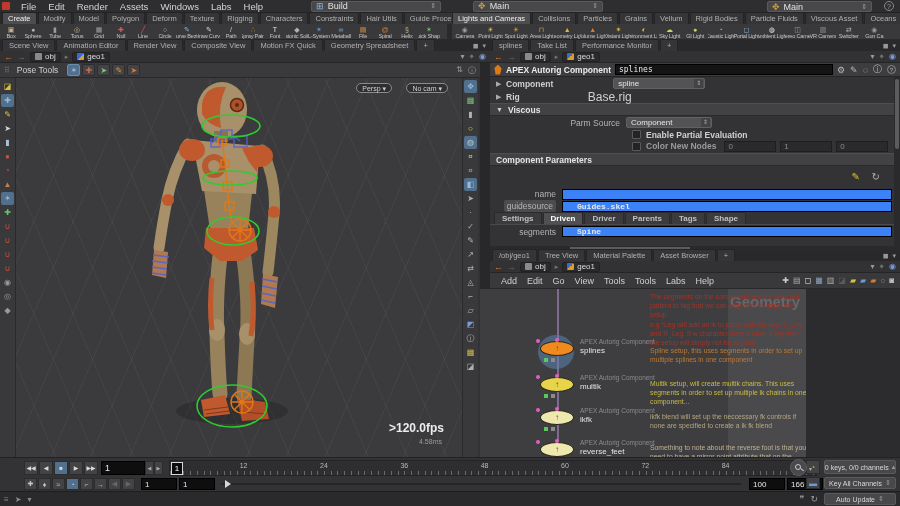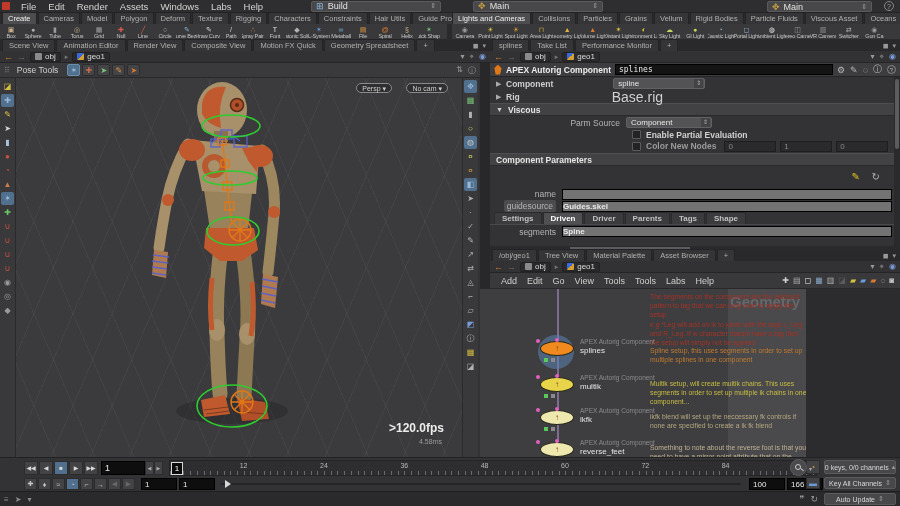--- a/index.html
+++ b/index.html
@@ -84,21 +84,21 @@
   .prow .plabel { color:#cfcfcf; font-size:8.5px; font-weight:bold; }
   .prow .lab { width:66px; text-align:right; color:#b4b4b4; font-size:8.5px; padding-right:6px; }
   .dd { background:#535355; border:1px solid #616163; border-radius:2px; height:11px; display:flex; align-items:center; padding:0 4px; gap:6px; color:#e4e4e4; font-size:8px; }
   .dd .updn { color:#aaa; font-size:6px; background:#434345; margin-right:-3px; padding:0 2px; height:9px; line-height:9px; }
   .secbar { height:13px; background:#424245; border-top:1px solid #4e4e51; border-bottom:1px solid #2a2a2d; display:flex; align-items:center; padding-left:6px; gap:5px; }
   .secbar .tri { color:#ccc; font-size:7px; }
   .secbar .t { font-weight:bold; color:#e4e4e4; font-size:8.5px; }
   .chk { width:9px; height:9px; background:#232325; border:1px solid #5a5a5c; border-radius:1px; margin-right:5px; }
   .chklabel { color:#d0d0d0; font-size:8.5px; font-weight:bold; }
   .numfield { background:#2a2a2c; border:1px solid #1e1e20; height:11px; flex:1; color:#8a8a8a; font-size:8px; padding:0 3px; line-height:10px; margin-right:4px; }
-  .strfield { background:#737373; border:1px solid #000; height:11px; flex:1; color:#e8e8e8; font-family:Liberation Sans, sans-serif; font-size:8px; font-weight:bold; padding:0 0; line-height:10px; margin-right:8px; }
+  .strfield { background:#3b82f6; border:1px solid #000; height:11px; flex:1; color:#e8e8e8; font-family:Liberation Mono, monospace; font-size:8px; font-weight:bold; padding:0 14px; line-height:10px; margin-right:8px; }
   .lab-hl { background:#4c4c4f; border-radius:2px; padding:1px 3px; }
   #ptabs { display:flex; align-items:flex-end; height:13px; padding-left:4px; background:#333336; border-bottom:1px solid #4a4a4d; }
   .ptab2 { padding:1px 7px; font-size:8px; color:#c0c0c0; background:#3b3b3e; border:1px solid #2a2a2d; border-bottom:none; border-radius:2px 2px 0 0; margin-right:1px; font-weight:bold; }
   .ptab2.active { background:#505053; color:#fff; }
   #param-scroll { position:absolute; right:0; top:14px; width:6px; height:170px; background:#2a2a2c; }
   #param-scroll .thumb { position:absolute; top:2px; left:1px; width:4px; height:70px; background:#5c5c5e; border-radius:2px; }
   #param-hscroll { position:absolute; left:0; bottom:0; width:410px; height:4px; background:#2a2a2c; }
   #param-hscroll .thumb { position:absolute; left:80px; top:1px; width:120px; height:2px; background:#5c5c5e; }
 
   
@@ -192,21 +192,21 @@
         <span>Main</span>
         <span class="updn" style="margin-left:auto">⇕</span>
     </span>
     <span class="qhelp">?</span>
   </div>
 
   <div id="shelftabs" class="abs">
     <span class="shelf-half" style="width:452px; padding-left:2px">
 
     <span class="stab active">Create</span>
-        <span class="stab">Cameras</span>
+        <span class="stab">Modify</span>
         <span class="stab">Model</span>
         <span class="stab">Polygon</span>
         <span class="stab">Deform</span>
         <span class="stab">Texture</span>
         <span class="stab">Rigging</span>
         <span class="stab">Characters</span>
         <span class="stab">Constraints</span>
         <span class="stab">Hair Utils</span>
         <span class="stab">Guide Process</span>
       </span>
@@ -750,21 +750,21 @@
       <span class="tri">▶</span>
       <span class="plabel">Component</span>
       <span class="dd" style="margin-left:60px; width:92px">
         <span>spline</span>
           <span class="updn" style="margin-left:auto">⇕</span>
       </span>
     </div>
     <div class="prow">
       <span class="tri">▶</span>
       <span class="plabel">Rig</span>
-      <span style="margin-left:92px; color:#d0d0d0; font-size:14px">Base.rig</span>
+      <span style="margin-left:68px; color:#d0d0d0; font-size:12px">Base.rig</span>
     </div>
     <div class="secbar">
       <span class="tri">▼</span>
         <span class="t">Viscous</span>
     </div>
     <div class="prow">
       <span class="lab" style="width:130px">Parm Source</span>
       <span class="dd" style="width:86px">
         <span>Component</span>
           <span class="updn" style="margin-left:auto">⇕</span>

